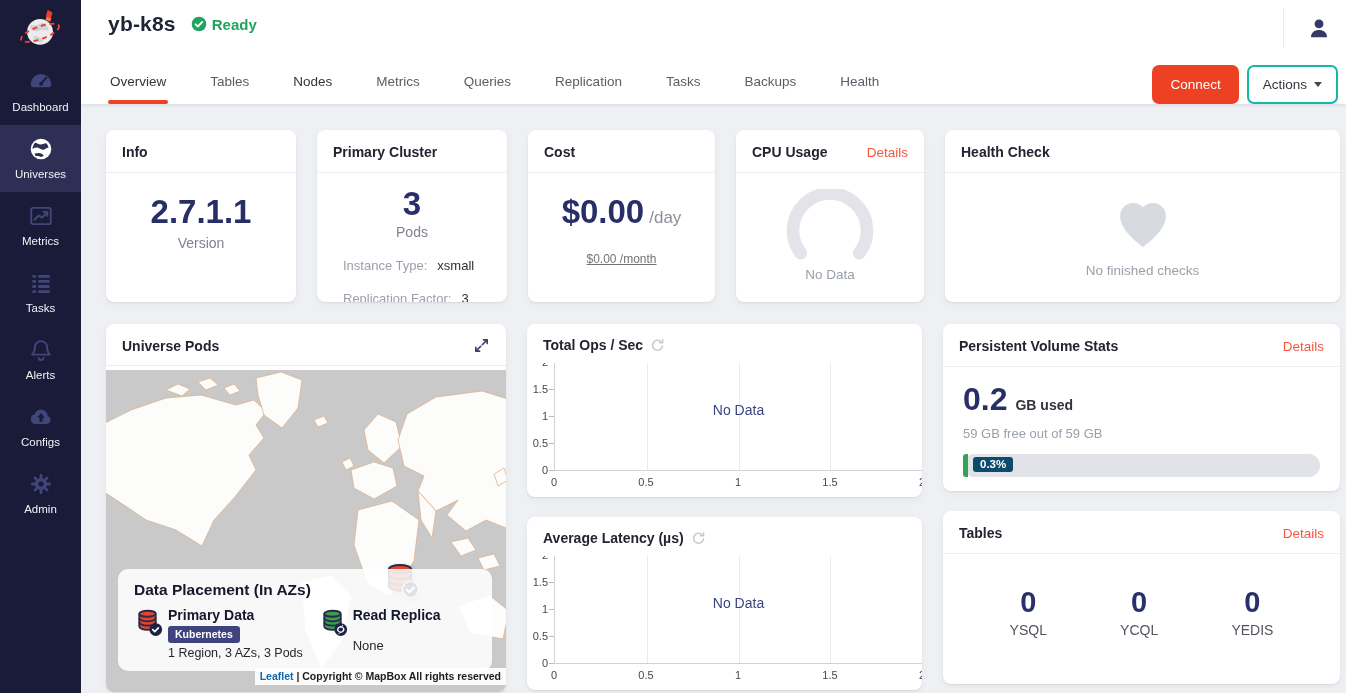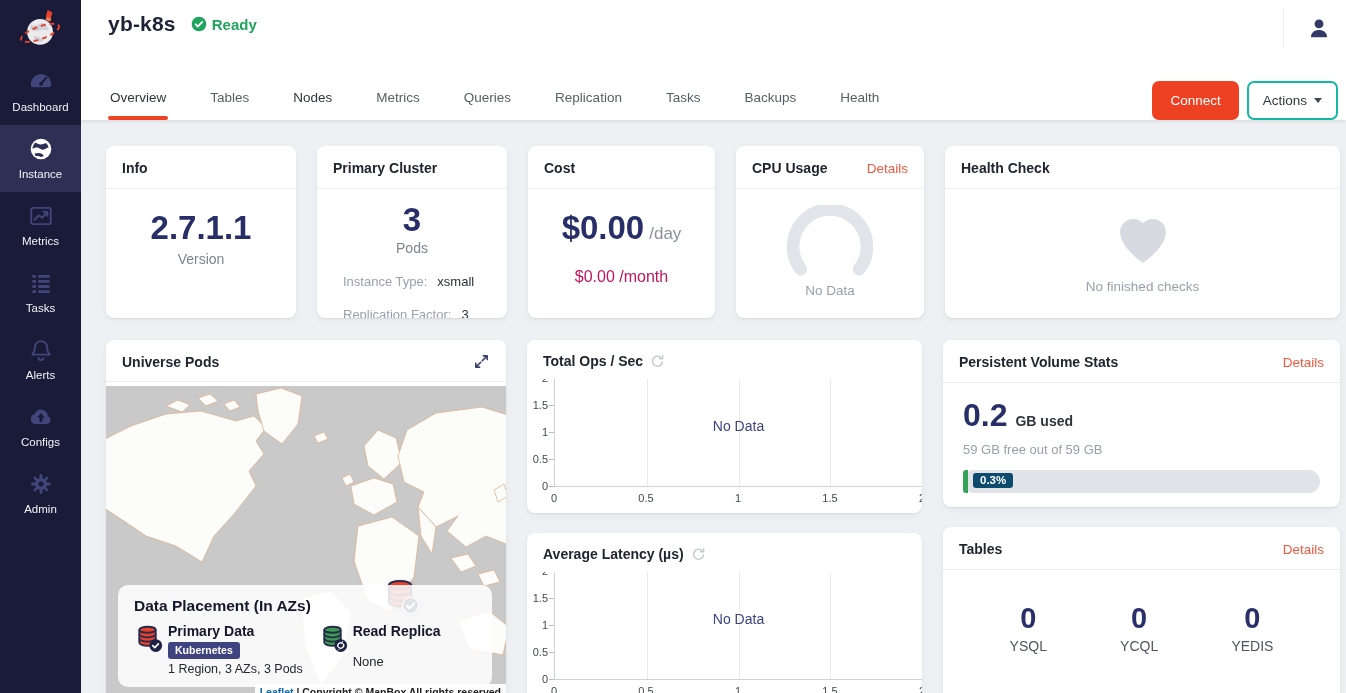--- a/index.html
+++ b/index.html
@@ -9,21 +9,21 @@
   
   .sidebar { width: 81px; min-width: 81px; background: #191b38; display: flex; flex-direction: column; align-items: stretch; z-index: 5; }
   .logo-wrap { height: 58px; display: flex; align-items: center; justify-content: center; }
   .nav-item { padding: 11px 2px 12px; text-align: center; color: #f2f2f6; font-size: 11.5px; cursor: pointer; }
   .nav-item .ico { display: block; margin: 0 auto 6px; width: 26px; height: 26px; color: #41467a; }
   .nav-item.active { background: #2d3054; }
   .nav-item.active .ico { color: #ffffff; }
 
   
   .main { flex: 1; display: flex; flex-direction: column; min-width: 0; }
-  .topbar { position: relative; height: 120px; background: #fff; box-shadow: 0 2px 3px rgba(0,0,0,.07); z-index: 4; }
+  .topbar { position: relative; height: 104px; background: #fff; box-shadow: 0 2px 3px rgba(0,0,0,.07); z-index: 4; }
   .title-row { position: absolute; top: 12px; left: 27px; display: flex; align-items: center; gap: 15px; }
   .universe-name { font-size: 21px; font-weight: 700; color: #1e2235; letter-spacing: .2px; }
   .status-badge { display: flex; align-items: center; gap: 5px; color: #1ea45c; font-size: 15px; font-weight: 700; }
   .user-area { position: absolute; top: 8px; right: 14px; height: 40px; padding-left: 22px; border-left: 1px solid #ededf1; display: flex; align-items: center; cursor: pointer; }
   .tabs-row { position: absolute; bottom: 0; left: 27px; right: 0; display: flex; align-items: flex-end; }
   .tab { margin-right: 40px; padding: 8px 2px 15px; font-size: 13.5px; color: #5a5d64; cursor: pointer; position: relative; white-space: nowrap; }
   .tab.semi { color: #33353c; }
   .tab.active { color: #33353c; }
   .tab.active::after { content: ""; position: absolute; left: 0; right: 0; bottom: 0; height: 4px; background: #ef4123; border-radius: 2px; }
   .top-buttons { position: absolute; right: 8px; bottom: 0; display: flex; gap: 8px; }
@@ -44,21 +44,21 @@
 
   .r1card { height: 172px; }
   .center-body { padding: 22px 10px 0; text-align: center; }
   .big-num { font-size: 33px; font-weight: 700; color: #282e68; line-height: 1.05; }
   .sub-label { margin-top: 5px; font-size: 14px; color: #7f838f; }
   .kv-rows { margin-top: 10px; padding: 0 16px; text-align: left; }
   .kv-row { display: flex; gap: 10px; font-size: 13px; margin-top: 18px; }
   .kv-key { color: #9aa0ab; }
   .kv-val { color: #2d2f39; }
   .cost-unit { font-size: 17px; color: #8b8f9a; font-weight: 400; margin-left: 5px; }
-  .cost-month { margin-top: 22px; font-size: 16px; color: #be185d; }
+  .cost-month { margin-top: 22px; font-size: 12px; color: #737373; text-decoration: underline; }
   .muted-msg { font-size: 13.5px; color: #9aa0ab; }
 
   
   .chart-card { height: 173px; }
   .chart-card .card-head { padding: 13px 16px 10px; border-bottom: none; }
   .refresh { width: 15px; height: 15px; display: inline-block; cursor: pointer; }
   .chart-body { position: relative; height: 130px; overflow: hidden; font-size: 11px; color: #45484f; }
   .yl { position: absolute; left: 0; width: 21px; text-align: right; line-height: 13px; }
   .yl::after { content: ""; position: absolute; right: -6px; top: 6px; width: 5px; height: 1px; background: #b9bcc2; }
   .plot { position: absolute; left: 27px; right: 0; top: 0; bottom: 22px; border-left: 1px solid #cfd2d7; border-bottom: 1px solid #cfd2d7; }
@@ -127,21 +127,21 @@
   </div>
 
   <div class="nav-item active">
     <svg class="ico" viewBox="0 0 24 24">
       <circle cx="12" cy="12" r="9.5" fill="currentColor"></circle>
       <g fill="#2d3054">
         <path d="M6.5 6.2c2 .2 3 1.6 5.2 1.6 2 0 3-1.3 5-1.2 1 .9 2 2.4 2.3 3.9-2.3.3-3.1 2.1-5.3 2.1-2.6 0-3.1-2-6.1-2-1.5 0-2.5.8-3.5 1.5.2-2.4 1-4.4 2.4-5.9z"></path>
         <path d="M10 15.6c1.9 0 3.7 1.1 4.7 2.7-.8.6-1.7 1-2.7 1.1-1.5-1-3.1-1.3-4.9-.8-.5-.8-.9-1.6-1-2.4 1.3-.4 2.7-.6 3.9-.6z"></path>
       </g>
     </svg>
-    <span>Instance</span>
+    <span>Universes</span>
   </div>
 
   <div class="nav-item">
     <svg class="ico" viewBox="0 0 24 24" fill="none" stroke="currentColor" stroke-width="1.8">
       <rect x="3" y="4.5" width="18" height="15" rx="1.5"></rect>
       <polyline points="6,15.5 10,11.5 13,13.5 17.5,8.8" stroke-linecap="round" stroke-linejoin="round"></polyline>
       <polyline points="14.2,8.2 17.8,8.2 17.8,11.8" stroke-linecap="round" stroke-linejoin="round"></polyline>
     </svg>
     <span>Metrics</span>
   </div>

